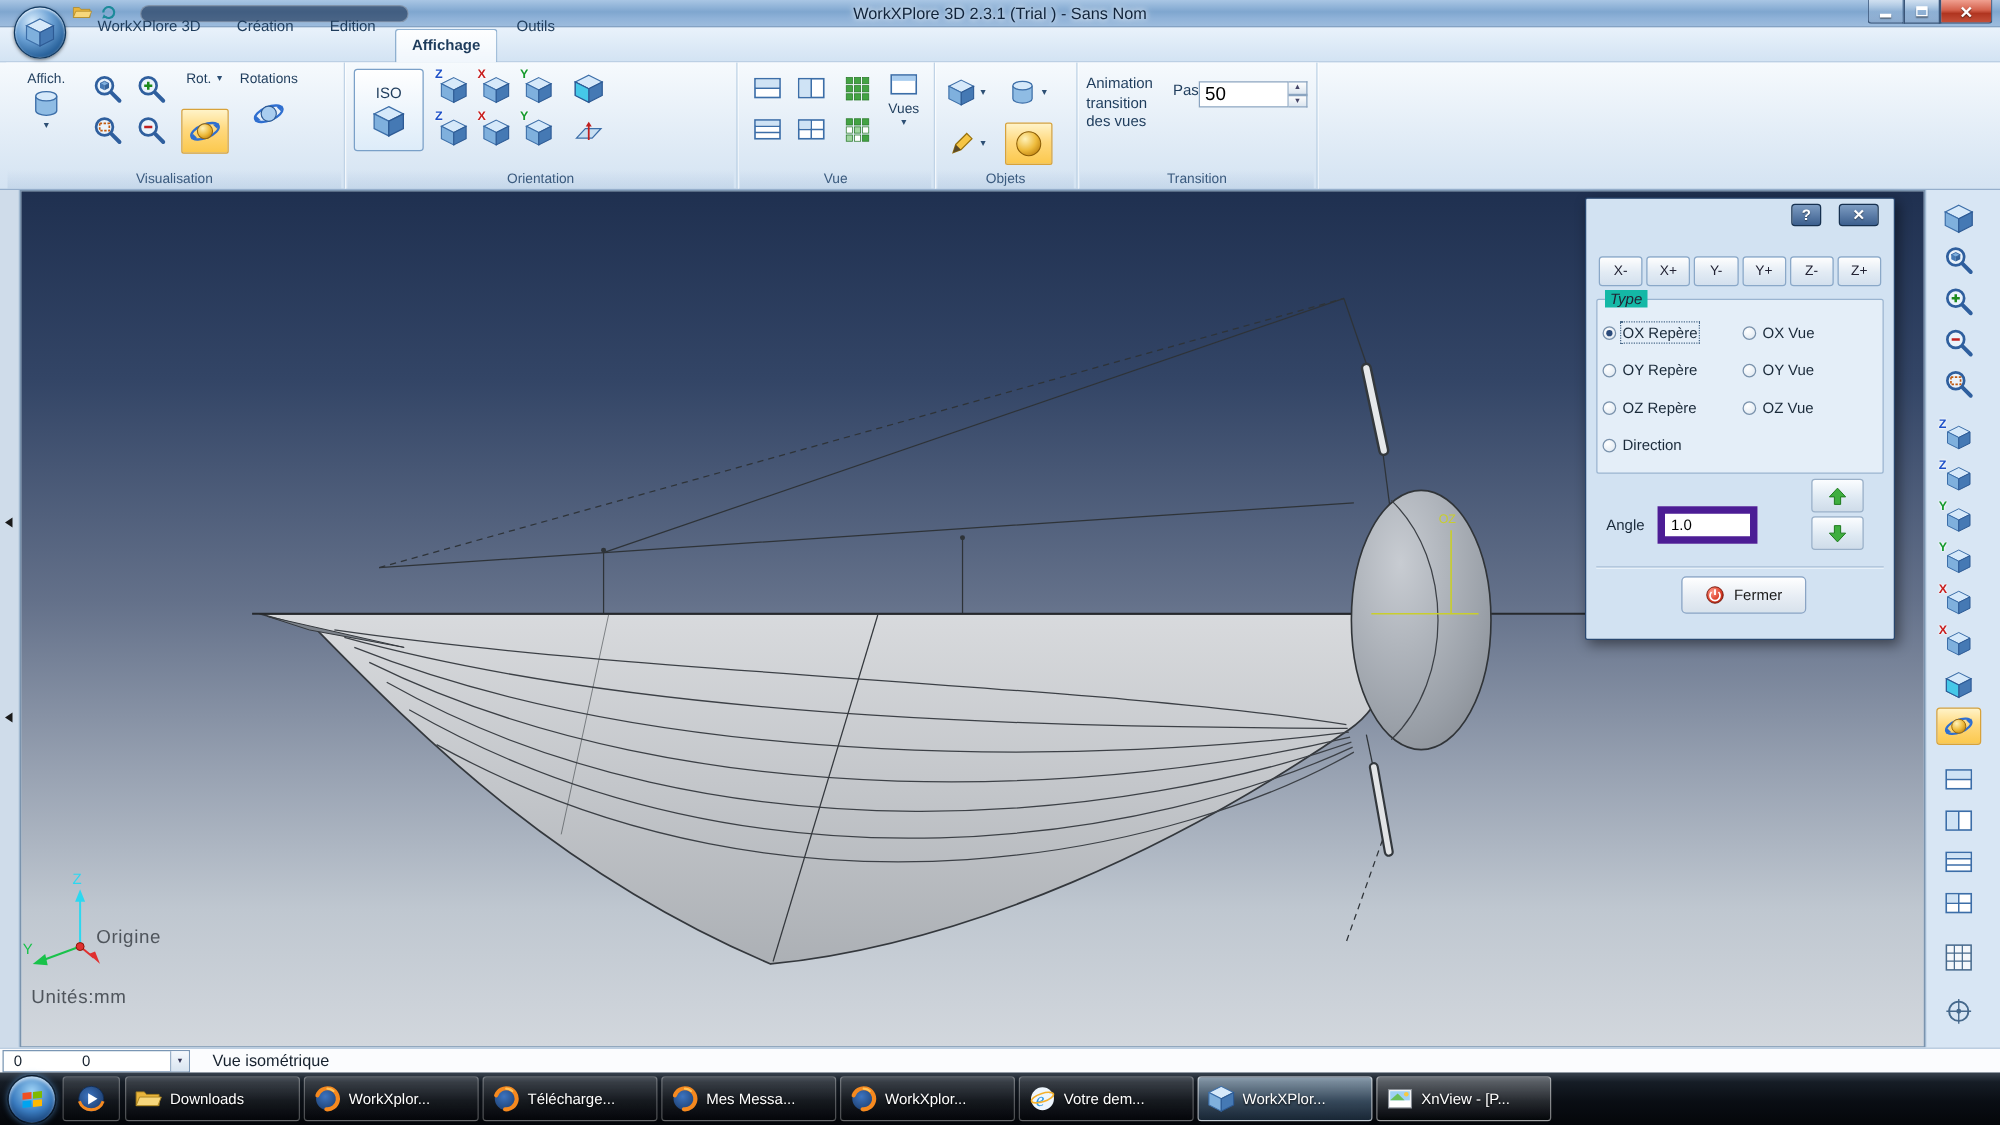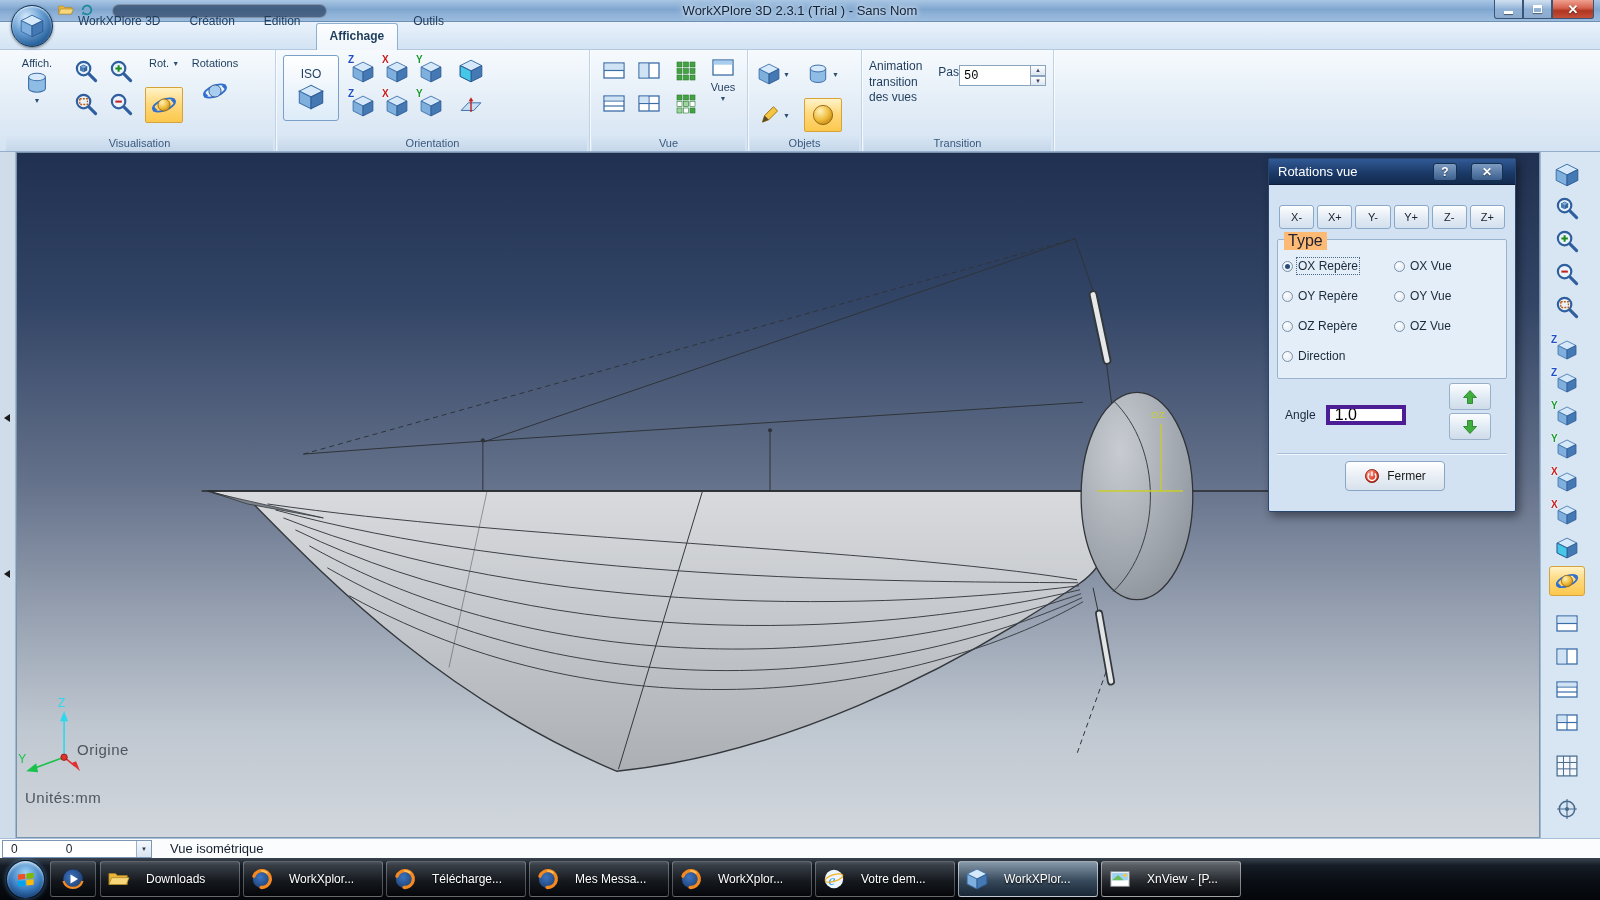--- a/index.html
+++ b/index.html
@@ -62,22 +62,22 @@
     justify-content:center; gap:3px; font-size:12px; color:#1e3c5c; }
   .axgrid { display:grid; grid-template-columns:repeat(3,33px); grid-auto-rows:33px; gap:1px; margin-left:7px; }
   .axcell { position:relative; display:flex; align-items:center; justify-content:center; }
   .axletter { position:absolute; top:-1px; left:2px; font-size:10px; font-weight:bold;
     text-shadow:0 0 2px #fff,0 0 2px #fff; }
   .cz { color:#1d50c8; } .cx { color:#c81d1d; } .cy { color:#169a2e; }
   .vcol { display:flex; flex-direction:column; gap:2px; margin-left:7px; }
   .txtblock { width:86px; font-size:12px; color:#1e3c5c; line-height:1.3; text-align:left; padding-top:4px; }
   .pascol { display:flex; flex-direction:row; align-items:center; margin-left:8px; padding-top:2px; }
   .pasinput { display:flex; margin-top:8px; }
-  .pasinput input { width:72px; height:21px; border:1px solid #8aa4c0; font-size:12px; padding:0 4px;
-    font-family:Liberation Mono, monospace; }
+  .pasinput input { width:72px; height:21px; border:1px solid #8aa4c0; font-size:15px; padding:0 4px;
+    font-family:Liberation Sans, sans-serif; }
   .spin { display:flex; flex-direction:column; }
   .spin span { width:15px; height:10.5px; font-size:6px; display:flex; align-items:center; justify-content:center;
     background:linear-gradient(#fdfdfd,#dce6f0); border:1px solid #8aa4c0; border-left:none; color:#446; }
 
   
   .workspace { position:absolute; top:152px; left:0; width:1600px; height:686px; }
   .left-strip { position:absolute; left:0; top:0; width:16px; height:100%; background:#cfdcea;
     border-right:1px solid #a0b8d0; }
   .strip-arrow { position:absolute; left:4px; width:0; height:0; border-top:4px solid transparent;
     border-bottom:4px solid transparent; border-right:6px solid #1a1a1a; }
@@ -101,32 +101,32 @@
   .dlg-tbtn { position:absolute; top:4px; height:18px; display:flex; align-items:center; justify-content:center;
     background:linear-gradient(#7d9cc2,#3c5f8e); border:1px solid #16304f; border-radius:3px; color:#fff;
     font-size:12px; font-weight:bold; text-shadow:0 1px 1px rgba(0,0,0,.5); }
   .dlg-help { right:58px; width:24px; }
   .dlg-close { right:12px; width:32px; }
   .axisrow { position:absolute; top:46px; left:10px; right:10px; height:24px; display:flex; gap:3px; }
   .axisbtn { flex:1; font-size:11px; color:#223; display:flex; align-items:center; justify-content:center;
     background:linear-gradient(#fefefe,#e2ebf4 55%,#d3e0ee); border:1px solid #8aa8c8; border-radius:3px; }
   .typebox { position:absolute; top:80px; left:8px; right:8px; height:140px; border:1px solid #9ab4d0;
     border-radius:2px; background:#e4eef8; }
-  .typelegend { position:absolute; top:-8px; left:6px; background:#fdba74; padding:0 4px; font-size:16px; color:#223; }
+  .typelegend { position:absolute; top:-8px; left:6px; background:#14b8a6; padding:0 4px; font-size:12px; color:#223;font-style:italic; }
   .radiorow { position:absolute; left:4px; right:4px; height:16px; display:flex; align-items:center; }
   .radiocell { display:flex; align-items:center; gap:5px; font-size:12px; color:#1a2a3a; }
   .radiocell.colL { width:112px; }
   .radio { width:11px; height:11px; border-radius:50%; border:1px solid #7a92ac;
     background:radial-gradient(circle at 35% 30%,#ffffff,#dce6f0); flex:none; }
   .radio.checked { position:relative; }
   .radio.checked::after { content:""; position:absolute; left:2px; top:2px; width:5px; height:5px;
     border-radius:50%; background:#2a4a7a; }
   .rlabel.focus { outline:1px dotted #4a6a8a; outline-offset:1px; }
   .anglerow { position:absolute; top:246px; left:16px; display:flex; align-items:center; gap:10px; }
-  .anglerow input { width:80px; height:20px; border:4px solid #4c1d95; font-size:16px; padding:0 5px;
+  .anglerow input { width:80px; height:30px; border:6px solid #4c1d95; font-size:12px; padding:0 5px;
     font-family:"Liberation Sans",sans-serif; background:#fff; }
   .anglelabel { font-size:12px; color:#1a2a3a; }
   .arrcol { position:absolute; top:224px; left:180px; width:42px; display:flex; flex-direction:column; gap:3px; }
   .arrbtn { height:27px; display:flex; align-items:center; justify-content:center;
     background:linear-gradient(#fbfdff,#dde8f2 60%,#cfdce9); border:1px solid #9ab0c8; border-radius:3px; }
   .dlg-sep { position:absolute; top:294px; left:8px; right:8px; height:1px; background:#aac0d8;
     box-shadow:0 1px 0 #f0f6fb; }
   .fermer { position:absolute; top:302px; left:76px; width:100px; height:30px; display:flex; align-items:center;
     justify-content:center; gap:7px; font-size:12px; color:#1a1a1a;
     background:linear-gradient(#ffffff,#e7edf4 55%,#d8e2ec); border:1px solid #8aa4c4; border-radius:4px; }
@@ -146,21 +146,21 @@
   .taskbar { position:absolute; top:858px; left:0; right:0; height:42px;
     background:linear-gradient(#39434f,#161d26 18%,#0a0e14 55%,#04060a);
     display:flex; align-items:center; padding-left:6px; }
   .startorb { width:39px; height:39px; border-radius:50%; flex:none;
     background:radial-gradient(circle at 50% 32%,#9ed2f5,#3a7cc0 52%,#173f74 82%,#0c2346);
     border:1px solid rgba(0,0,0,.7); box-shadow:inset 0 2px 3px rgba(255,255,255,.7), 0 0 5px rgba(90,160,230,.6);
     display:flex; align-items:center; justify-content:center; margin-right:5px; }
   .pinbtn { width:46px; height:36px; border-radius:3px; display:flex; align-items:center; justify-content:center;
     background:linear-gradient(rgba(255,255,255,.15),rgba(255,255,255,.04) 55%,rgba(0,0,0,.12));
     border:1px solid rgba(255,255,255,.25); margin-right:4px; flex:none; }
-  .tbitem { width:140px; height:36px; border-radius:3px; display:flex; align-items:center; gap:16px; padding:0 7px;
+  .tbitem { width:140px; height:36px; border-radius:3px; display:flex; align-items:center; gap:6px; padding:0 7px;
     background:linear-gradient(rgba(255,255,255,.17),rgba(255,255,255,.05) 55%,rgba(0,0,0,.14));
     border:1px solid rgba(255,255,255,.28); margin-right:3px; flex:none; overflow:hidden; }
   .tbitem span.lbl { font-size:12px; color:#fff; text-shadow:0 1px 2px #000; white-space:nowrap; overflow:hidden; }
   .tbitem.active { background:linear-gradient(rgba(205,230,250,.6),rgba(140,185,225,.35) 55%,rgba(70,110,150,.3));
     border-color:rgba(255,255,255,.55); }
   .tbitem.lit { background:linear-gradient(rgba(255,255,255,.32),rgba(255,255,255,.12) 55%,rgba(0,0,0,.1));
     border-color:rgba(255,255,255,.45); }
   .tray { margin-left:auto; display:flex; align-items:center; gap:11px; padding-right:10px; }
   .tray .txt { font-size:12px; color:#fff; text-shadow:0 1px 2px #000; }
   .tray .caret { font-size:8px; color:#fff; }
@@ -805,23 +805,20 @@
         </span>
       <span class="rt-gap"></span>
       <span class="rt-icon">
           <svg class="s22" viewBox="0 0 20 20">
             <use href="#i-compass"></use>
           </svg>
         </span>
     </div>
 
     <div class="dialog">
-      <div class="dlg-title">
-        <span>Rotations vue</span>
-      </div>
       <div class="dlg-tbtn dlg-help">?</div>
       <div class="dlg-tbtn dlg-close">✕</div>
 
       <div class="axisrow">
         <div class="axisbtn">X-</div>
         <div class="axisbtn">X+</div>
         <div class="axisbtn">Y-</div>
         <div class="axisbtn">Y+</div>
         <div class="axisbtn">Z-</div>
         <div class="axisbtn">Z+</div>

